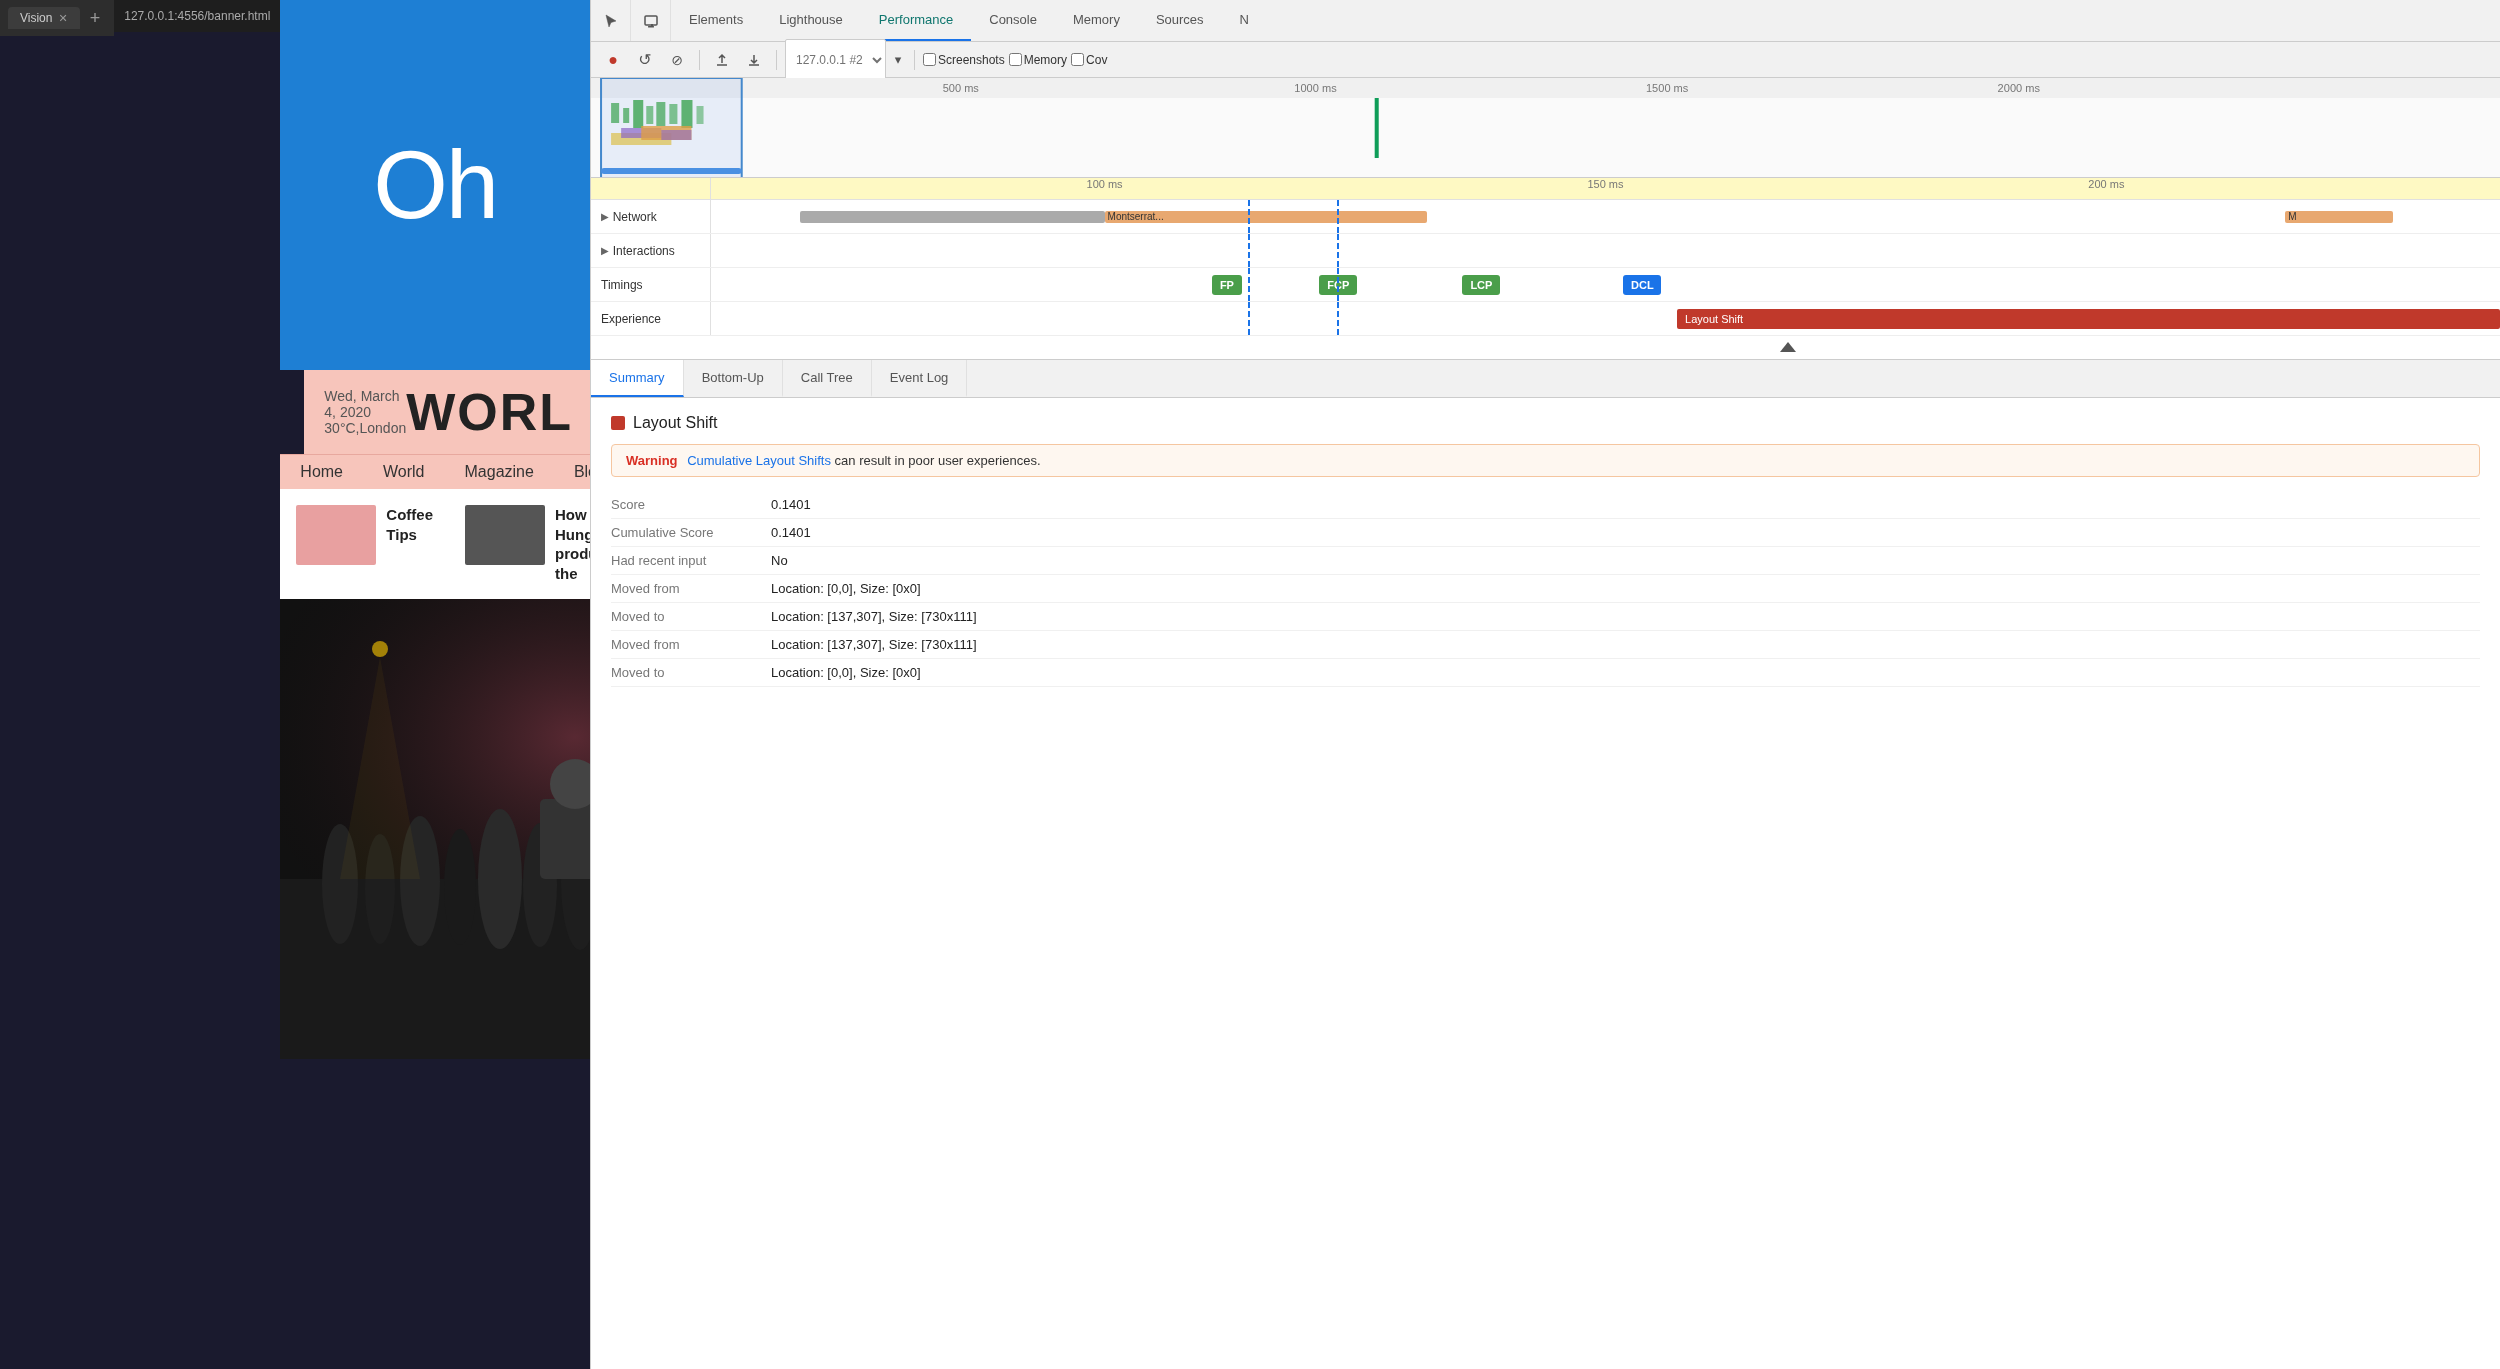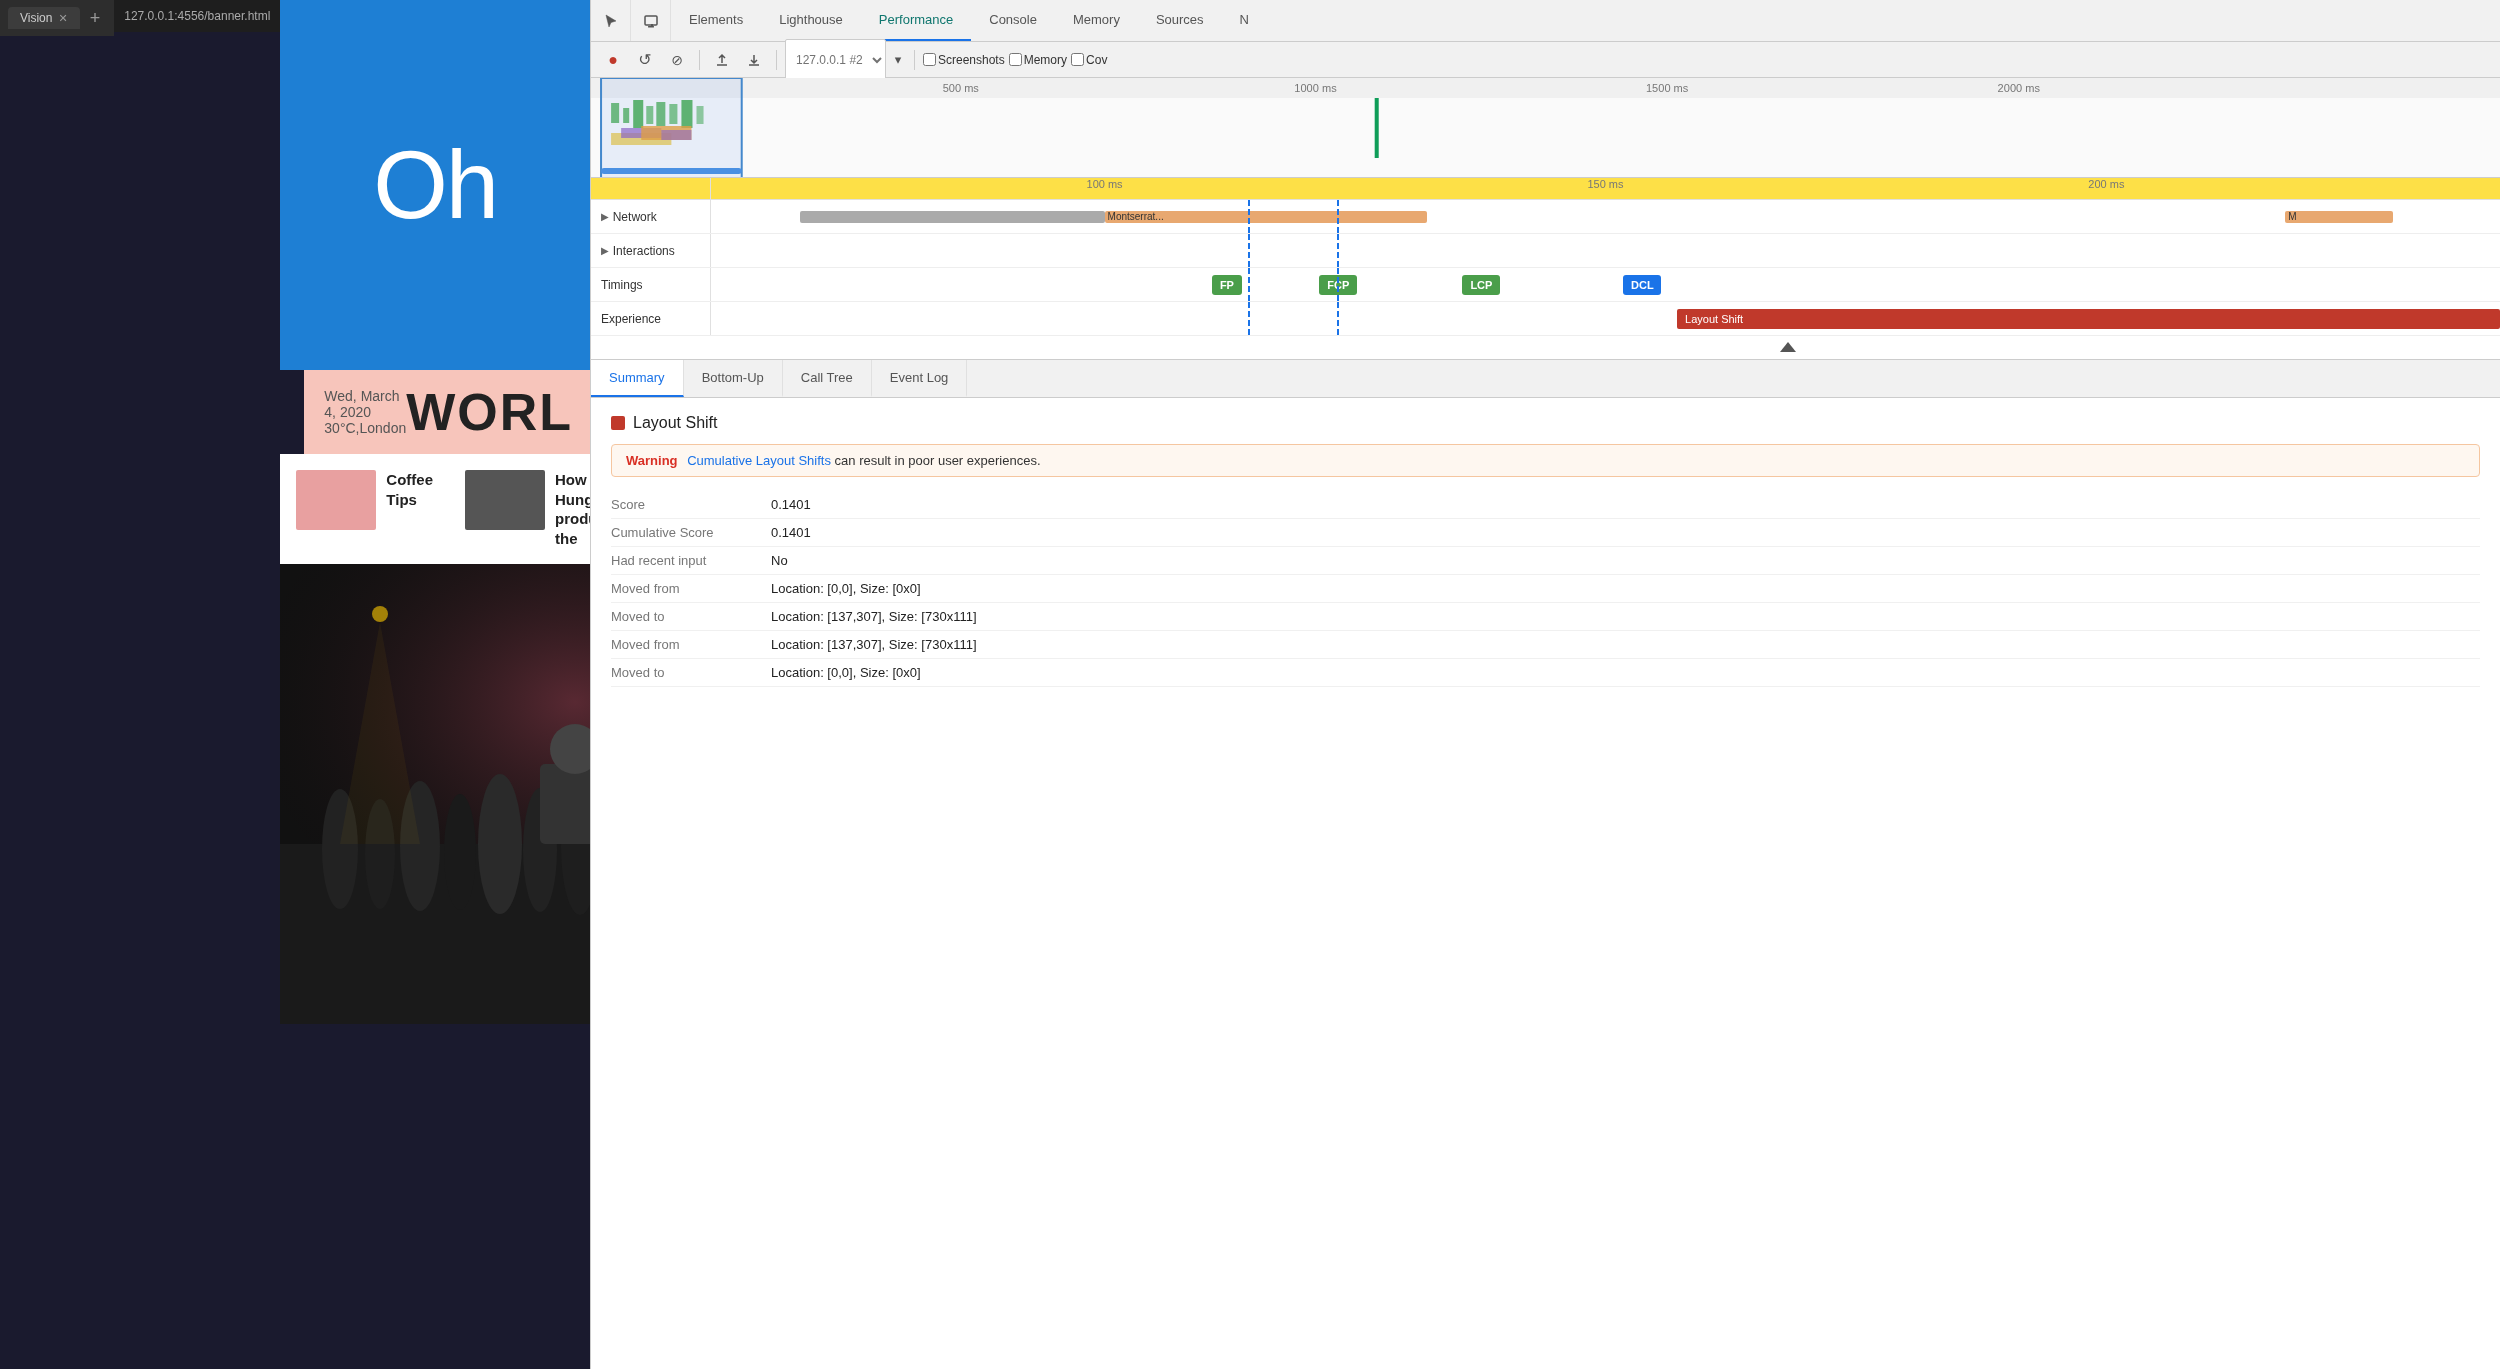--- a/index.html
+++ b/index.html
@@ -294,21 +294,21 @@
       background: #fff;
       border-bottom: 1px solid #ccc;
       height: 100px;
       flex-shrink: 0;
       position: relative;
       overflow: hidden;
     }
 
     
     #time-ruler {
-      background: #fde047;
+      background: #fef9c3;
       border-bottom: 1px solid #e0e0e0;
       height: 22px;
       display: flex;
       align-items: center;
       position: relative;
       flex-shrink: 0;
       overflow: hidden;
     }
 
     .time-marker {
@@ -547,20 +547,28 @@
 
     <div id="news-header-row">
       <div id="date-weather">
         <span>Wed, March 4, 2020</span>
         &nbsp;&nbsp;&nbsp;
         <span>30°C,London</span>
       </div>
       <div id="world-title">WORL</div>
     </div>
 
+    <div id="nav-bar">
+      <span>Home</span>
+      <span>World</span>
+      <span>Magazine</span>
+      <span>Blog</span>
+      <span>Business</span>
+      <span>S</span>
+    </div>
 
     <div id="articles-row">
       <div class="article-item">
         <div class="article-thumb pink"></div>
         <div class="article-text">Coffee<br>Tips</div>
       </div>
       <div class="article-item">
         <div class="article-thumb dark"></div>
         <div class="article-text">How Hungary produced<br>the</div>
       </div>

